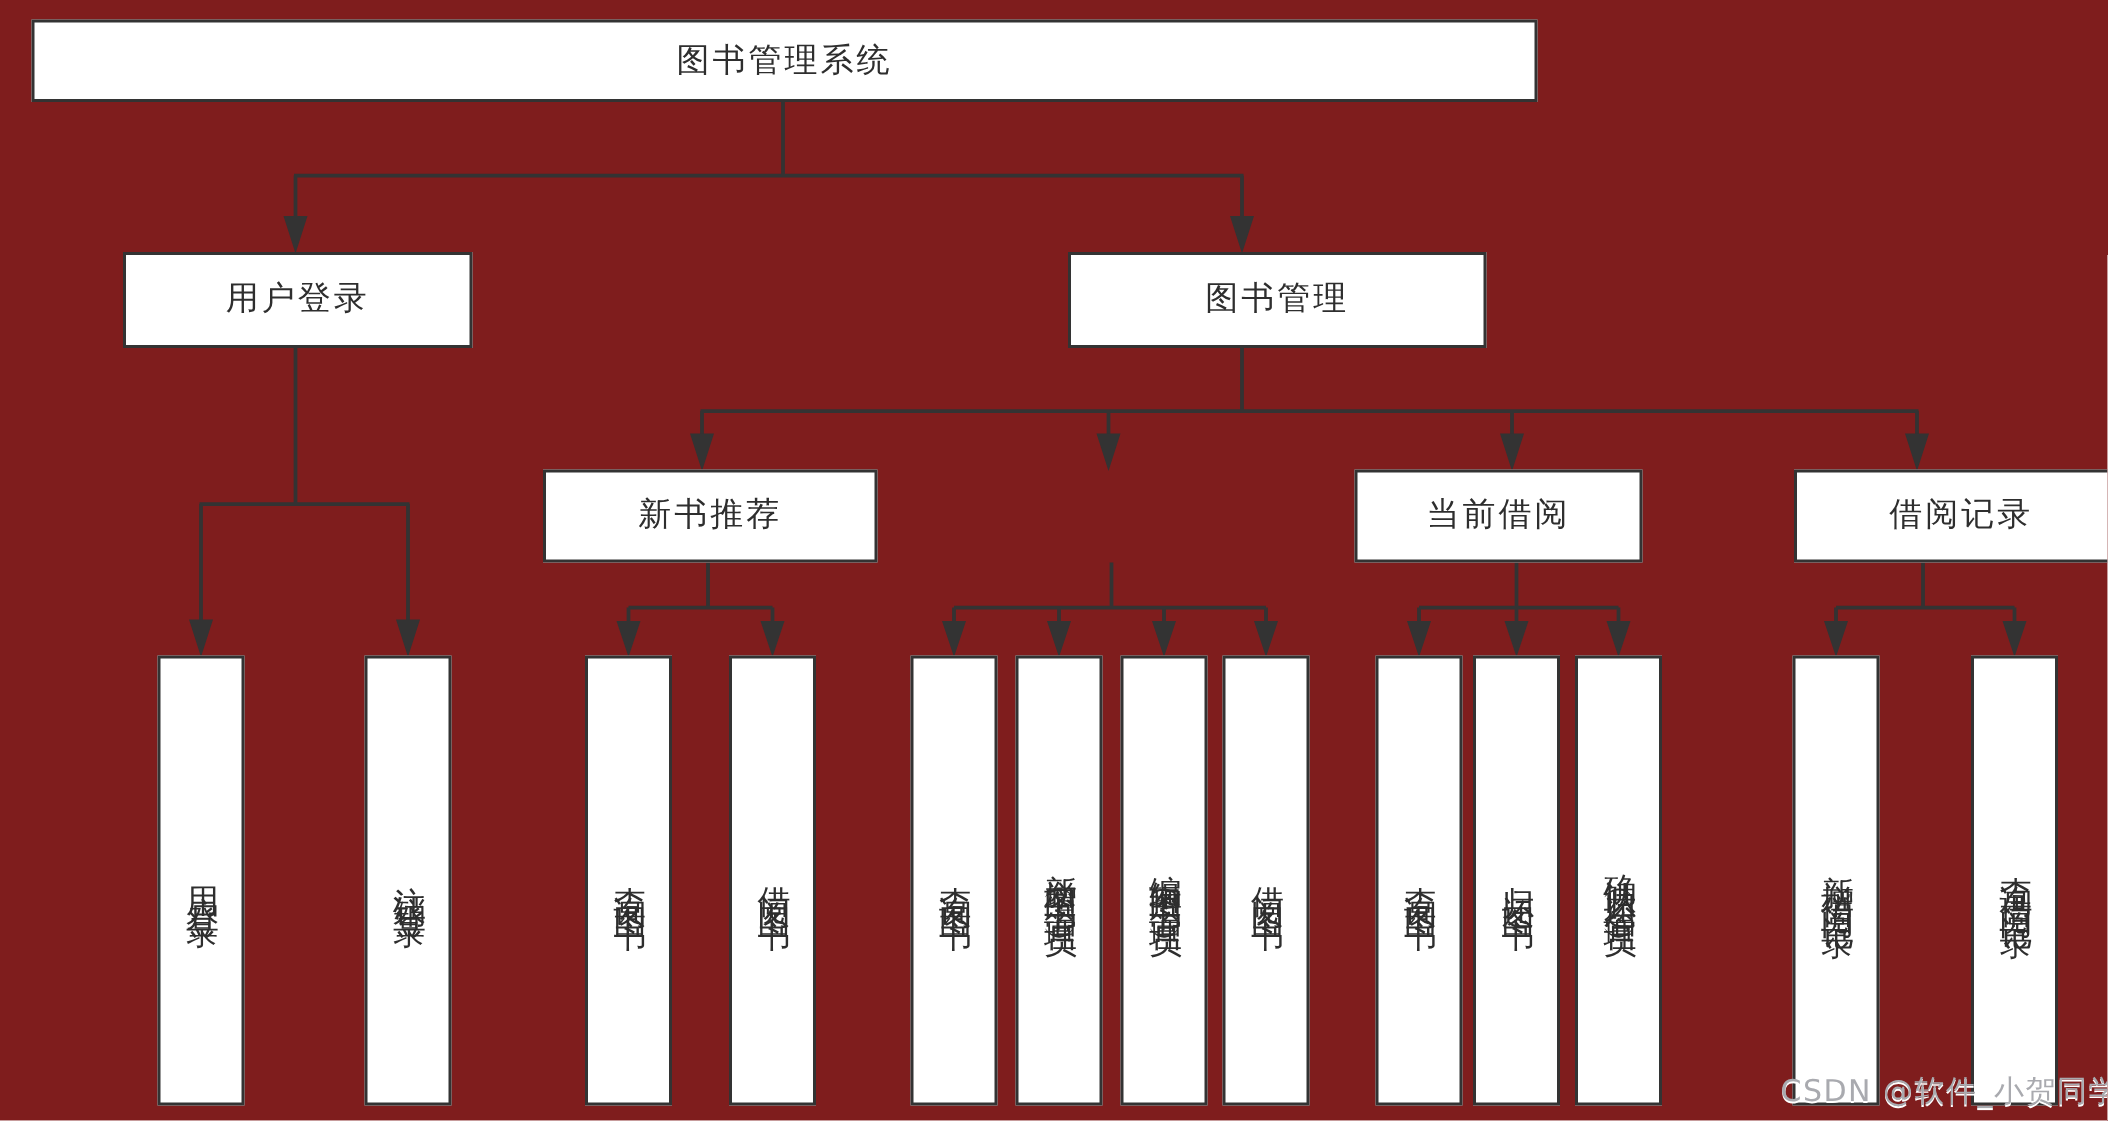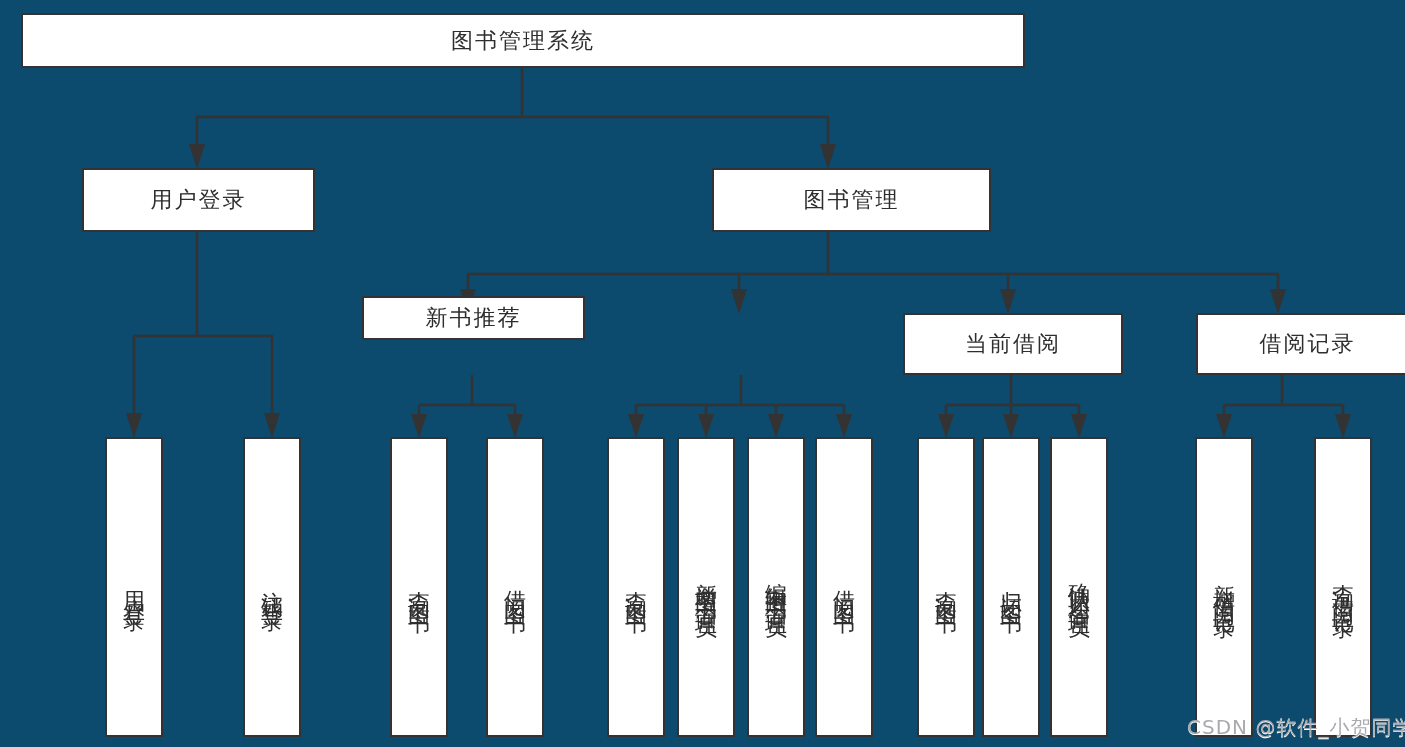--- a/index.html
+++ b/index.html
@@ -1,19 +1,19 @@
 <!DOCTYPE html>
 <html><head>
 <meta charset="utf-8">
 <style>
   html,body{margin:0;padding:0;background:#ffffff;}
   #stage{
     position:relative;
     width:1405px;height:747px;
-    background:#0c4a6e;
+    background:#7f1d1d;
     font-family:"DejaVu Sans","Liberation Sans",sans-serif;
     overflow:hidden;
   }
   .connectors{position:absolute;left:0;top:0;z-index:1;}
   .box{
     position:absolute;z-index:2;
     box-sizing:border-box;
     border:2.5px solid #333333;
     background:#ffffff;
     display:flex;align-items:center;justify-content:center;
@@ -68,24 +68,24 @@
     <span class="lbl">图书管理系统</span>
   </div>
 
   <div class="box h" style="left:82px;top:168px;width:233px;height:64px">
     <span class="lbl">用户登录</span>
   </div>
   <div class="box h" style="left:712px;top:168px;width:279px;height:64px">
     <span class="lbl">图书管理</span>
   </div>
 
-  <div class="box h" style="left:362px;top:296px;width:223px;height:44px">
+  <div class="box h" style="left:362px;top:313px;width:223px;height:62px">
     <span class="lbl">新书推荐</span>
   </div>
-  <div class="box h" style="left:903px;top:313px;width:220px;height:62px">
+  <div class="box h" style="left:903px;top:313px;width:192px;height:62px">
     <span class="lbl">当前借阅</span>
   </div>
   <div class="box h" style="left:1196px;top:313px;width:223px;height:62px">
     <span class="lbl">借阅记录</span>
   </div>
 
   <div class="box v" style="left:105px;top:437px;width:58px;height:300px">
     <span class="lbl">用户登录</span>
   </div>
   <div class="box v" style="left:243px;top:437px;width:58px;height:300px">

